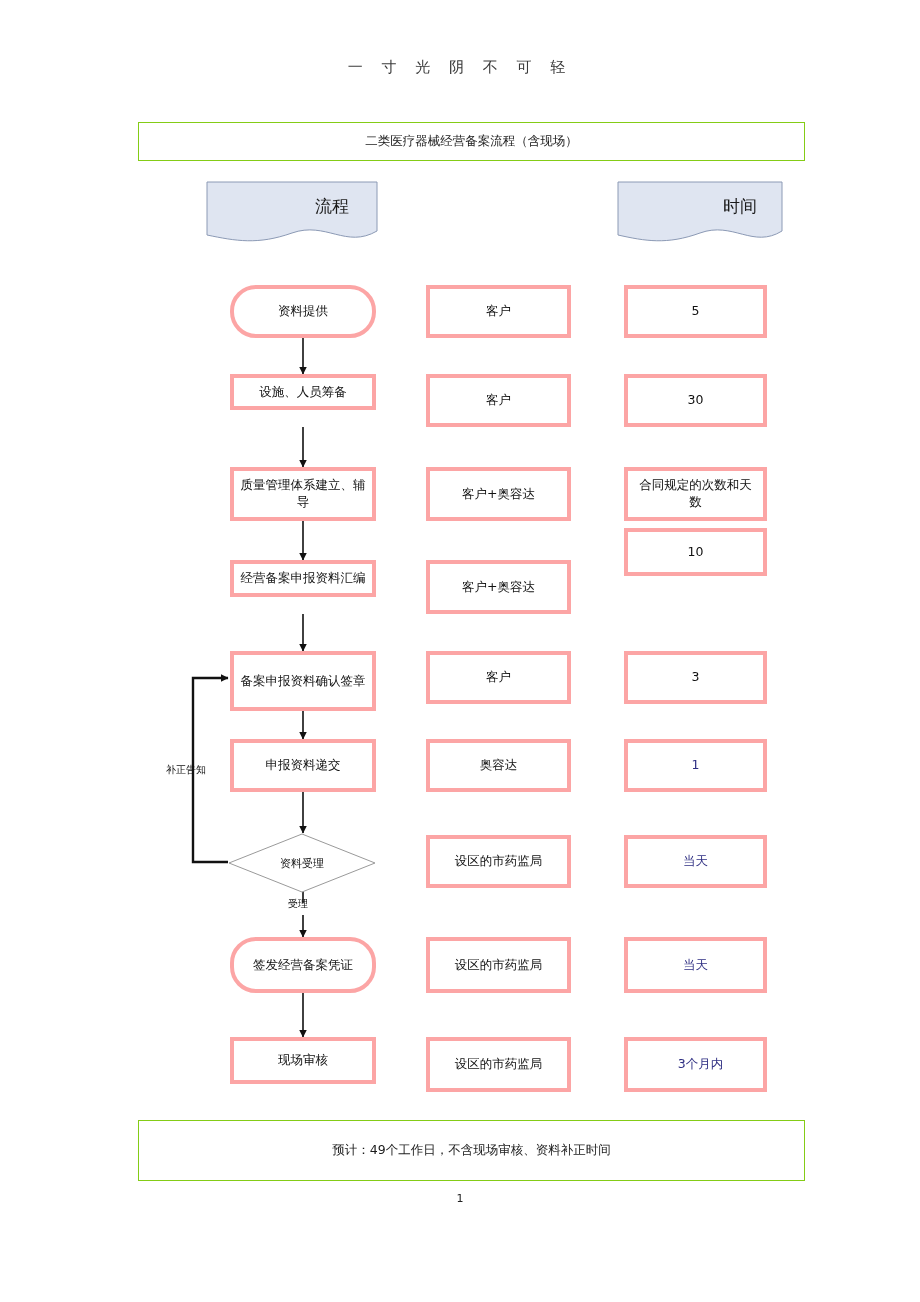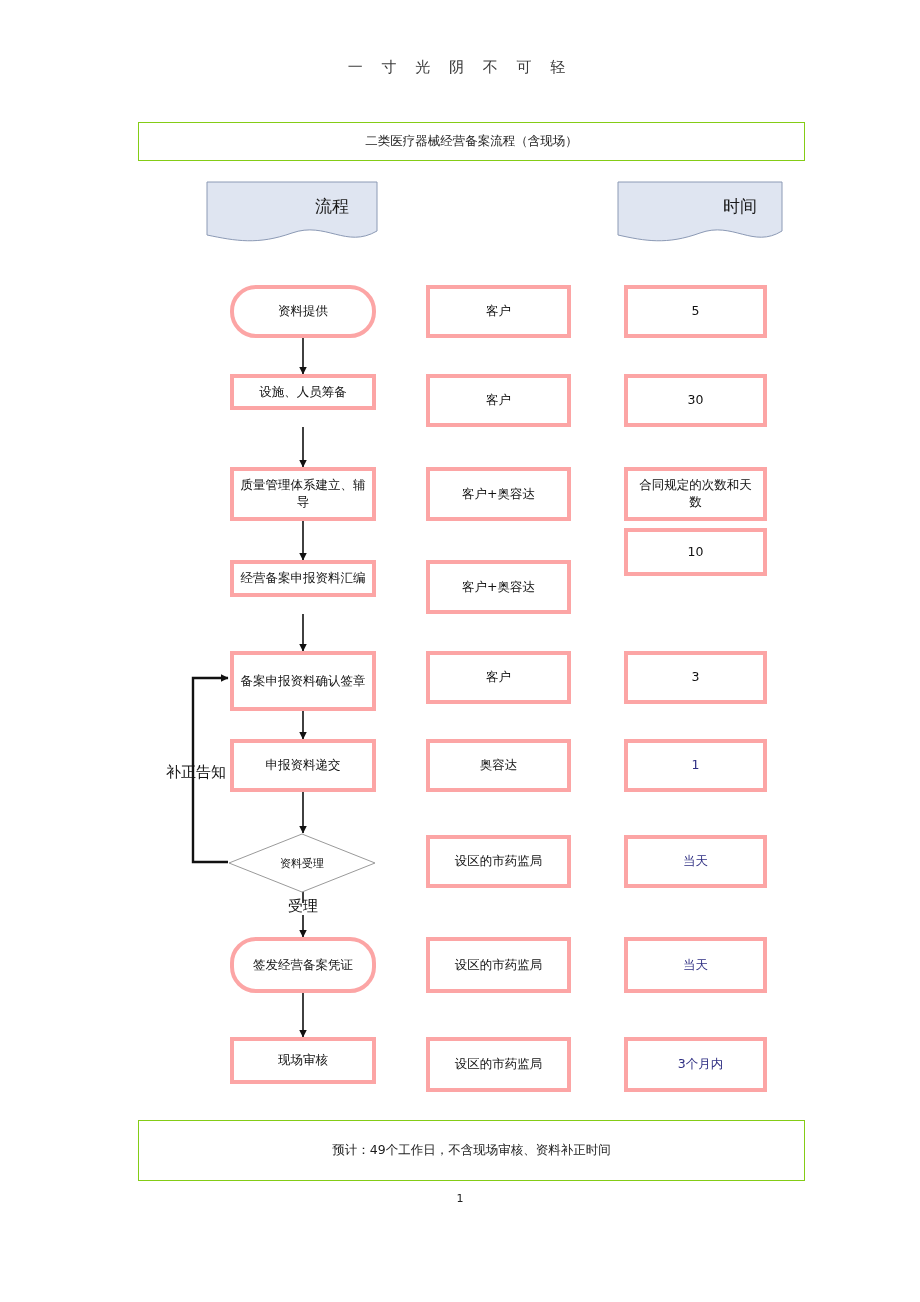--- a/index.html
+++ b/index.html
@@ -120,21 +120,21 @@
     left: 0;
     top: 0;
     width: 920px;
     height: 1302px;
     pointer-events: none;
   }
 
   
   .edge-label {
     position: absolute;
-    font-size: 15px;
+    font-size: 10px;
     color: #111111;
     white-space: nowrap;
   }
   #label-buzheng { left: 166px; top: 763px; }
   #label-shouli  { left: 288px; top: 897px; }
 
   
   .page-number {
     position: absolute;
     left: 0;

